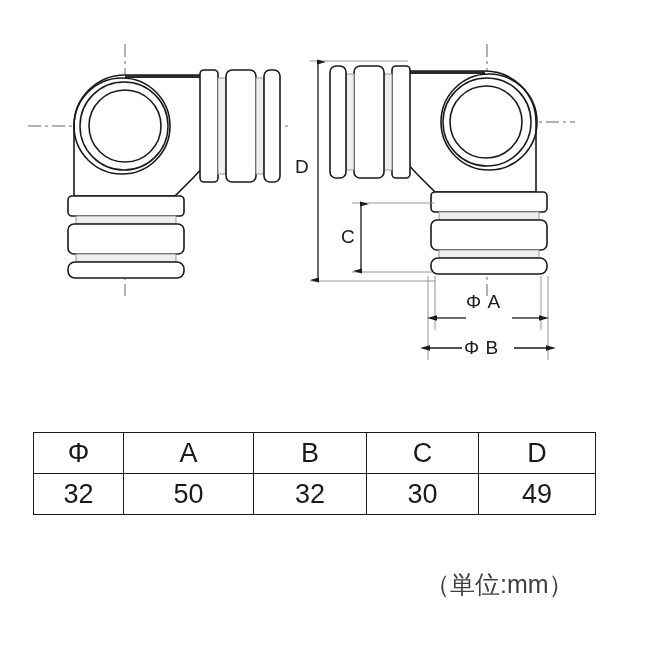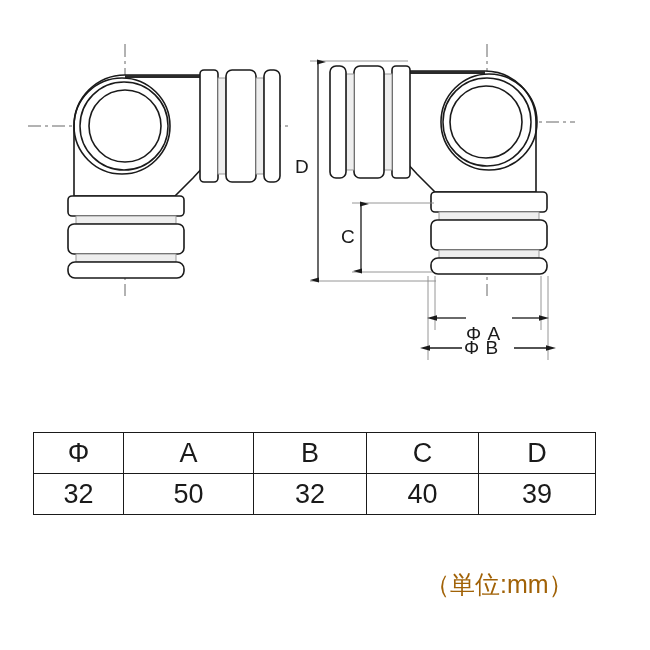--- a/index.html
+++ b/index.html
@@ -62,21 +62,21 @@
   #spec-table .col-a    { width: 130px; }
   #spec-table .col-b    { width: 113px; }
   #spec-table .col-c    { width: 112px; }
   #spec-table .col-d    { width: 117px; }
   #unit-note {
     position: absolute;
     left: 425px;
     top: 572px;
     font-family: "Liberation Sans", "DejaVu Sans", sans-serif;
     font-size: 25px;
-    color: #a16207;
+    color: #404040;
     white-space: nowrap;
     line-height: 1;
   }
 </style>
 </head>
 <body>
 
 <div id="sheet">
 
   <svg id="drawing" width="650" height="650" viewBox="0 0 650 650">
@@ -205,21 +205,21 @@
 
       <line x1="429" y1="348" x2="462" y2="348" stroke-width="1.3" marker-start="url(#arrLeft)"></line>
       <line x1="514" y1="348" x2="547" y2="348" stroke-width="1.3" marker-end="url(#arrRight)"></line>
     </g>
   </svg>
 
   <div class="dim-label" style="left:295px; top:157px;">D</div>
 
   <div class="dim-label" style="left:341px; top:227px;">C</div>
 
-  <div class="dim-label" style="left:466px; top:324px;">Φ A</div>
+  <div class="dim-label" style="left:466px; top:292px;">Φ A</div>
 
   <div class="dim-label" style="left:464px; top:338px;text-align:center;">Φ B</div>
 
   <table id="spec-table">
     <colgroup>
       <col class="col-phi">
         <col class="col-a">
         <col class="col-b">
       <col class="col-c">
         <col class="col-d">
@@ -229,21 +229,21 @@
         <td>Φ</td>
         <td>A</td>
         <td>B</td>
         <td>C</td>
         <td>D</td>
       </tr>
       <tr>
         <td>32</td>
         <td>50</td>
         <td>32</td>
-        <td>40</td>
-        <td>39</td>
+        <td>30</td>
+        <td>49</td>
       </tr>
     </tbody>
   </table>
 
   <div id="unit-note">（単位:mm）</div>
 
 </div>
 
 </body></html>

